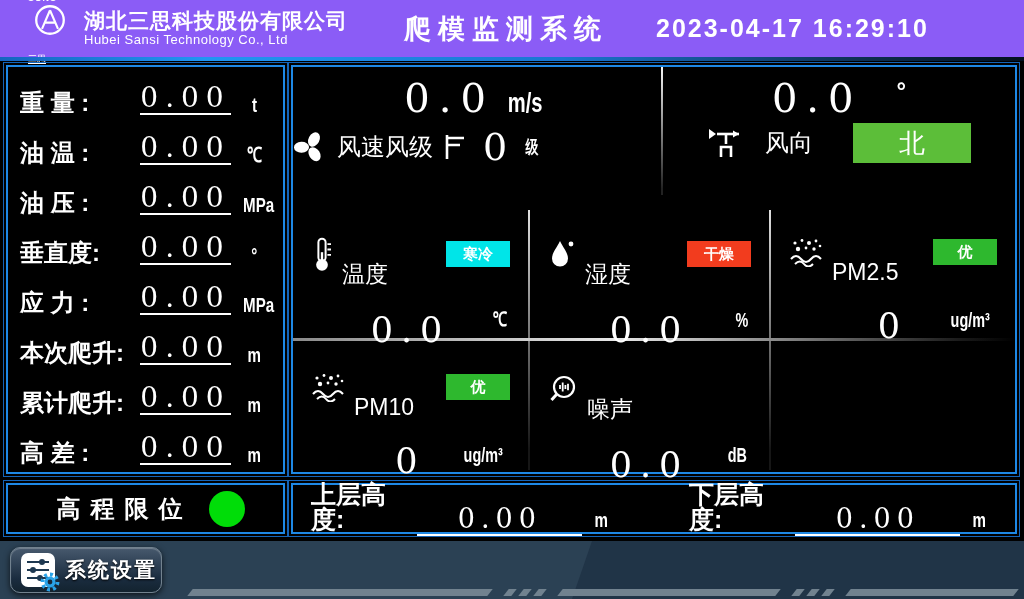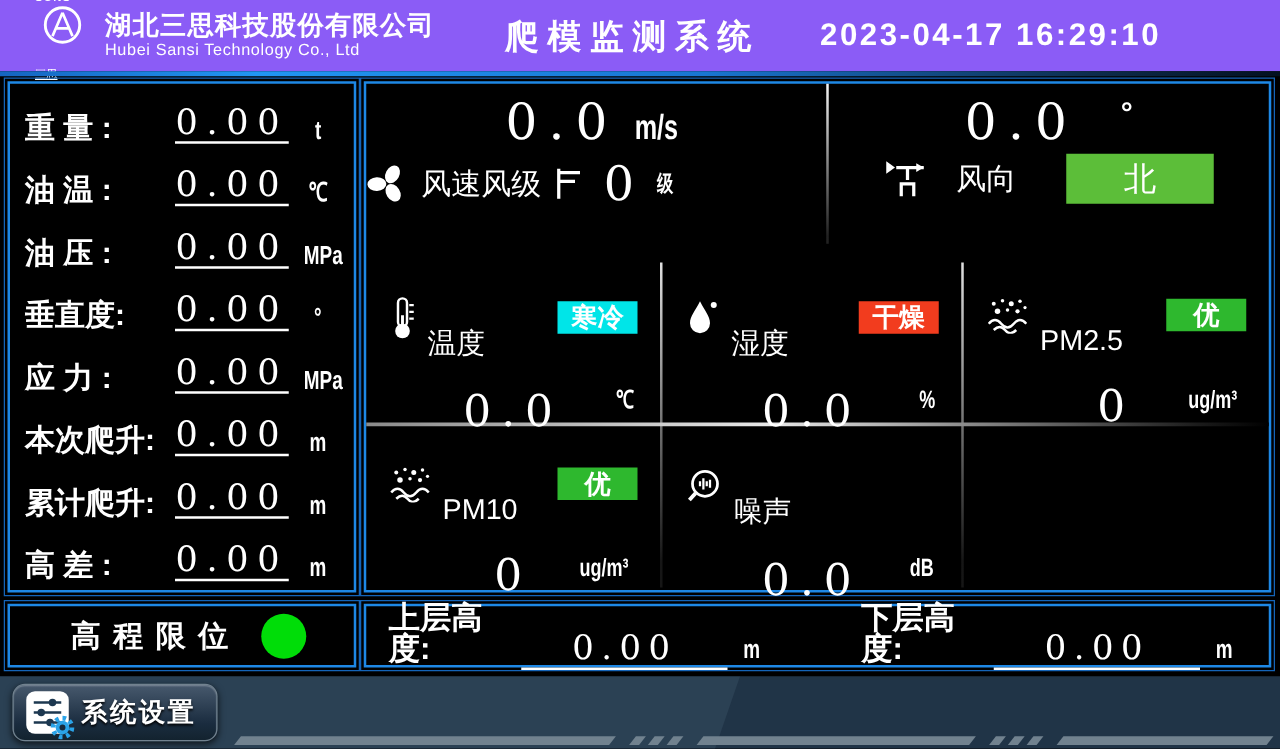--- a/index.html
+++ b/index.html
@@ -65,21 +65,21 @@
   #sensor-grid { position:absolute; left:0; top:139px; right:0; bottom:0; }
   .vdiv { position:absolute; width:2px; top:4px; bottom:2px;
           background:linear-gradient(#e0e0e0,#161616 92%); }
   #vdiv1 { left:235px; } #vdiv2 { left:476px; }
   #hdiv { position:absolute; left:0; right:0; top:132px; height:3px;
           background:linear-gradient(90deg,#8a8a8a,#e8e8e8 45%,#1c1c1c 92%,#000); }
   .cell { position:absolute; height:132px; padding:12px 18px 0 18px; }
   .cell .head { display:flex; align-items:center; gap:9px; }
   .cell .head .lbl { font-size:23px;margin-top:41px; }
   .badge { margin-left:auto; min-width:64px; height:26px; padding:0 6px; display:flex;
-           align-items:center; justify-content:center; font-size:21px; font-weight:700; color:#fff; }
+           align-items:center; justify-content:center; font-size:15px; font-weight:700; color:#fff; }
   .b-cyan  { background:#00e5e8; } .b-red { background:#f23c1e; } .b-green { background:#2eb82e; }
   .cell .val { text-align:center; font-family:"DejaVu Serif", serif; font-size:35px;
                letter-spacing:8px; margin-top:20px; }
   .cell .unit { position:absolute; right:18px; bottom:6px; font-size:20px; font-weight:700; }
   .icon { display:inline-flex; }
 
   
   #limit-box { display:flex; align-items:center; justify-content:center; gap:16px; }
   #limit-label { font-size:24px; font-weight:700; letter-spacing:10px; text-indent:10px;}
   #limit-light { width:36px; height:36px; border-radius:50%; background:#00dd08; }
@@ -89,21 +89,21 @@
   .lvl-group .lval { width:168px; border-bottom:2px solid #fff; text-align:center;
                      font-family:"DejaVu Serif", serif; font-size:27px; line-height:1;
                      letter-spacing:6px; padding-bottom:2px; }
   .lvl-group .lunit { font-size:21px; font-weight:700; margin-left:10px; padding-bottom:4px;}
   #lvl-lower { margin-left:78px; }
 
   
   #taskbar { position:absolute; left:0; top:541px; width:1024px; height:58px; background:#203447; }
   #taskbar-light { position:absolute; left:0; top:0; height:100%; width:592px; background:#2b4154;
                    clip-path:polygon(0 0,100% 0,calc(100% - 20px) 100%,0 100%); }
-  #settings-button { position:absolute; left:10px; top:6px; height:46px; padding:0 16px 0 10px;
+  #settings-button { position:absolute; left:10px; top:6px; height:46px; padding:0 4px 0 10px;
       display:flex; align-items:center; gap:10px; border-radius:10px; cursor:pointer;
       background:linear-gradient(180deg,#47596d,#1a2c3f 70%,#13232f);
       border:1px solid #72828f; box-shadow:0 2px 6px rgba(0,0,0,.7), inset 0 1px 1px rgba(255,255,255,.25); }
   #settings-button .txt { font-size:21px; font-weight:700; letter-spacing:2px; text-shadow:0 1px 2px #000; }
   #settings-glyph { position:relative; width:34px; height:34px; }
   #settings-glyph .plate { position:absolute; inset:0; background:#fff; border-radius:7px; }
   #settings-glyph .s1,.s2,.s3 { position:absolute; left:6px; right:6px; height:2px; background:#1d3850; }
   #settings-glyph .s1 { top:8px; } #settings-glyph .s2 { top:16px; } #settings-glyph .s3 { top:24px; }
   #settings-glyph .k1,.k2,.k3 { position:absolute; width:6px; height:6px; border-radius:50%; background:#1d3850; }
   #settings-glyph .k1 { top:6px; left:18px; } #settings-glyph .k2 { top:14px; left:9px; }

